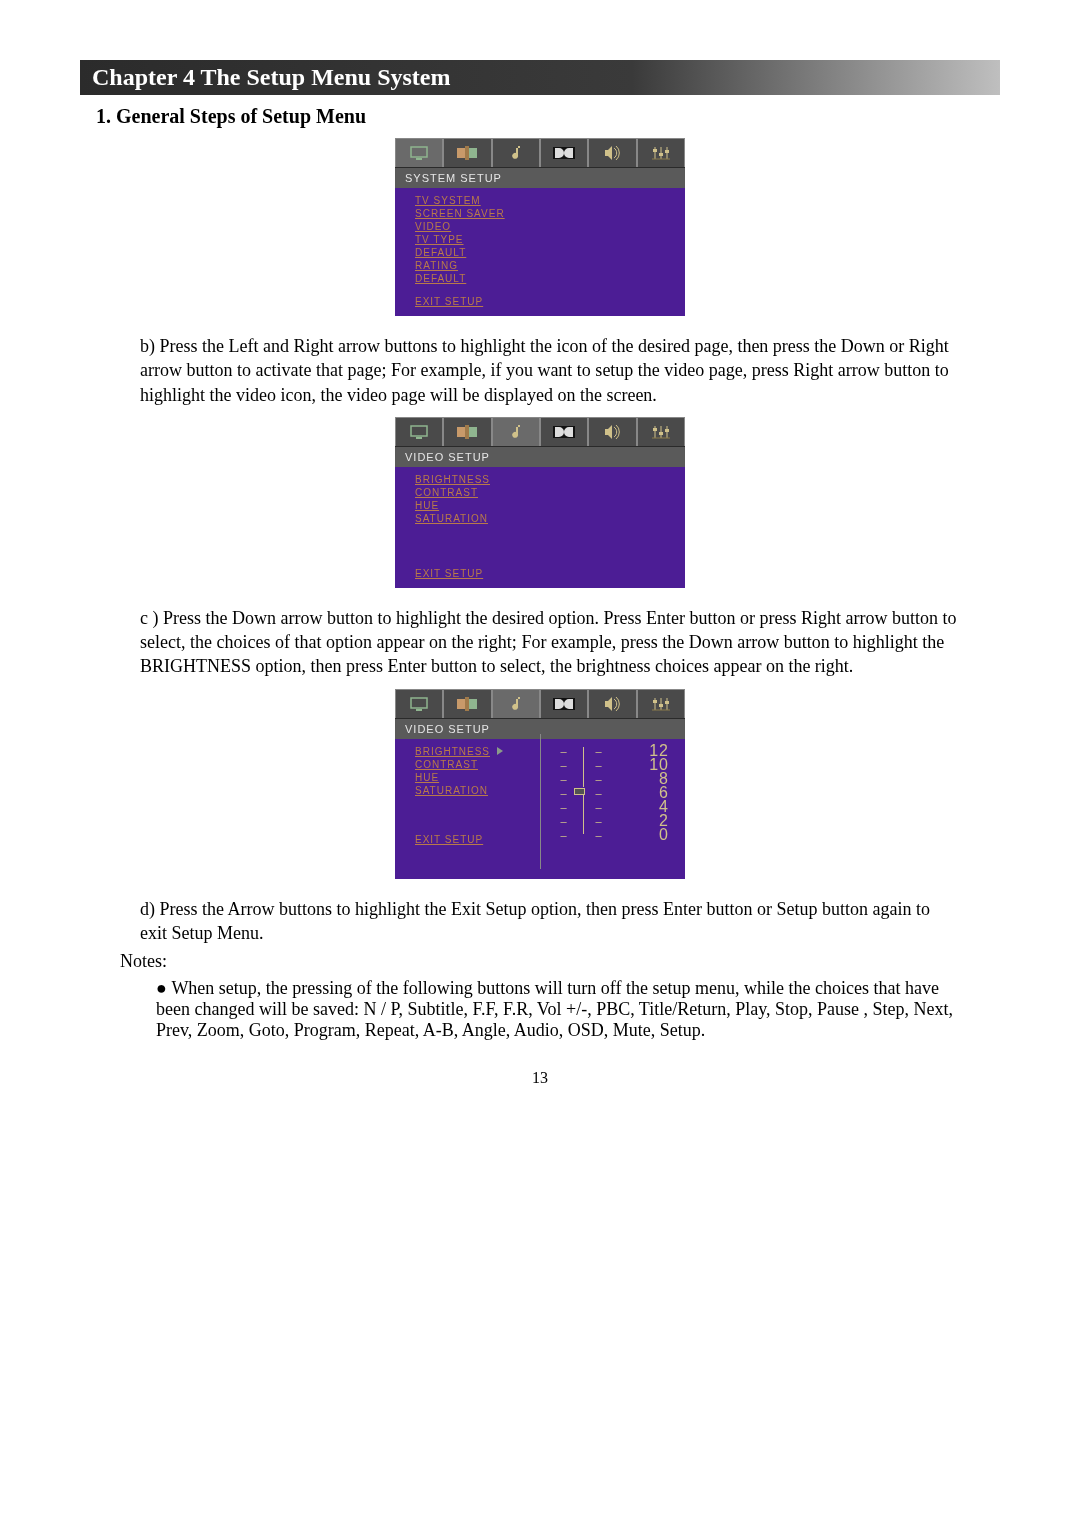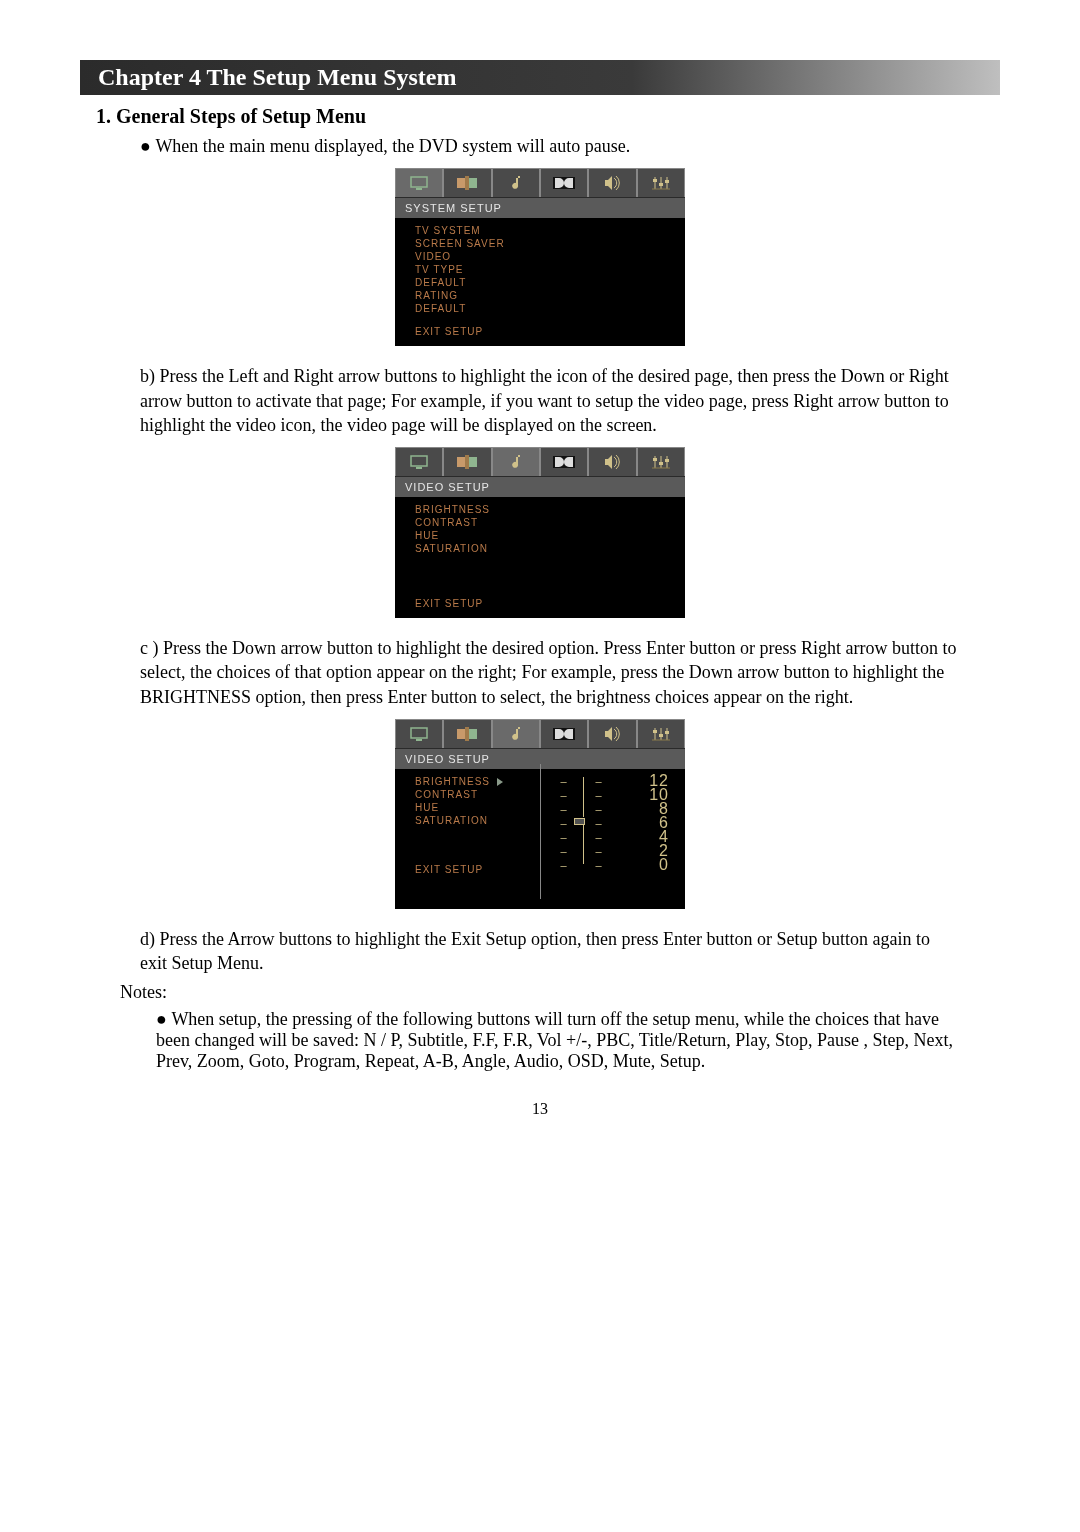--- a/index.html
+++ b/index.html
@@ -10,21 +10,21 @@
     font-size: 18px;
     color: #000;
     width: 1080px;
     box-sizing: border-box;
   }
   .chapter-bar {
     background: linear-gradient(90deg, #2b2b2b 0%, #3a3a3a 60%, #bfbfbf 100%);
     color: #fff;
     font-weight: bold;
     font-size: 24px;
-    padding: 4px 18px;
+    padding: 4px 12px;
     margin-bottom: 10px;
   }
   .section-title {
     font-weight: bold;
     font-size: 20px;
     margin: 6px 0 6px 16px;
   }
   .body-text {
     margin-left: 60px;
     margin-right: 40px;
@@ -41,21 +41,21 @@
     margin-right: 40px;
   }
   .notes-label {
     margin-left: 40px;
   }
 
   
   .setup-box {
     width: 290px;
     margin: 10px auto 18px auto;
-    background: #000000;
+    background: #4c1d95;
     font-family: Arial, Helvetica, sans-serif;
     font-size: 10px;
     color: #dcdcdc;
     letter-spacing: 1px;
     position: relative;
   }
   .setup-tabs {
     display: flex;
     border-bottom: 1px solid #2a2a2a;
   }
@@ -80,20 +80,21 @@
     padding: 4px 10px;
     font-size: 11px;
     color: #e6e6e6;
   }
   .setup-list {
     padding: 6px 16px 8px 20px;
   }
   .setup-list div {
     padding: 1px 0;
     color: #b97a4a;
+    text-decoration: underline;
   }
   .setup-list div.mt {
     margin-top: 10px;
   }
   .val-col {
     position: absolute;
     right: 16px;
     top: 55px;
     width: 20px;
     color: #d0c18a;
@@ -130,21 +131,20 @@
   }
 </style>
 </head>
 <body>
 
 <div class="chapter-bar">Chapter 4 The Setup Menu System</div>
 
 <div class="section-title">1.  General Steps of Setup Menu</div>
 
 <div class="body-text">
-  <div class="para bullet">●&nbsp;<span>When the main menu displayed, the DVD system will auto pause.</span></div>
 </div>
 
 <div class="setup-box">
   <div class="setup-tabs">
     <div class="tab active">
       <svg width="18" height="14">
           <rect x="1" y="1" width="16" height="10" fill="none" stroke="#8fb58f" stroke-width="1.5"></rect>
           <rect x="6" y="12" width="6" height="2" fill="#8fb58f"></rect>
         </svg>
     </div>

